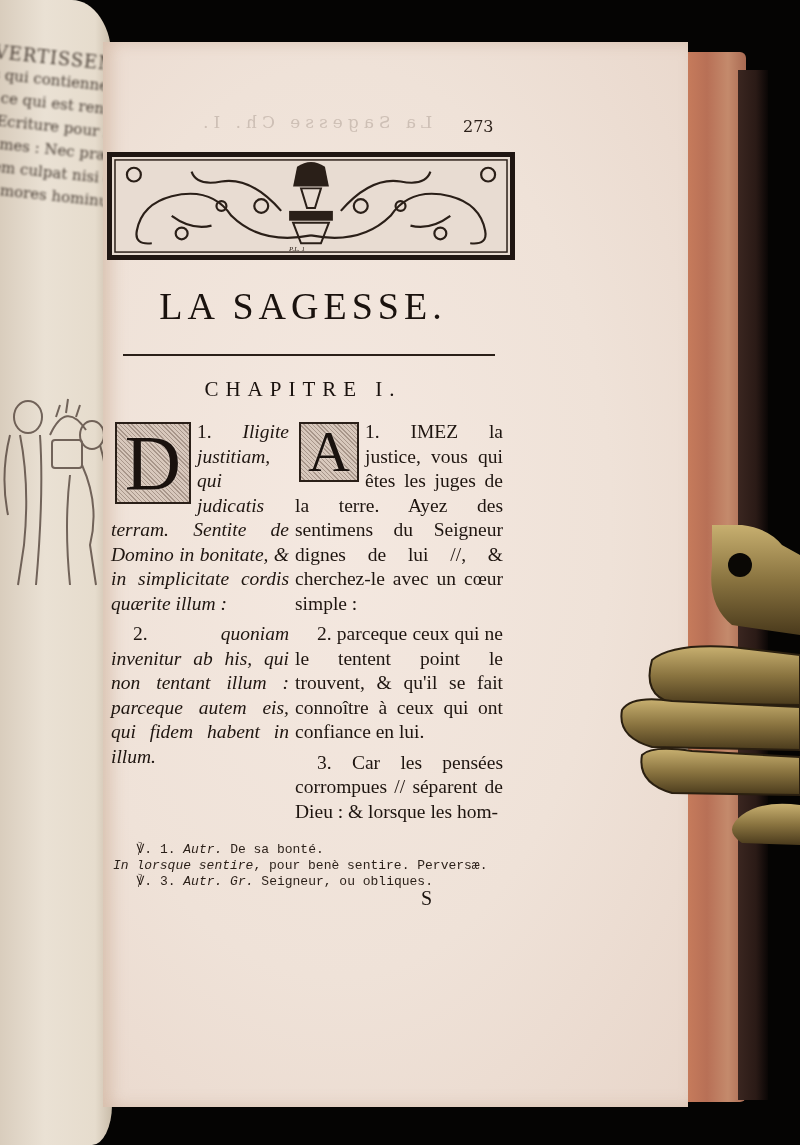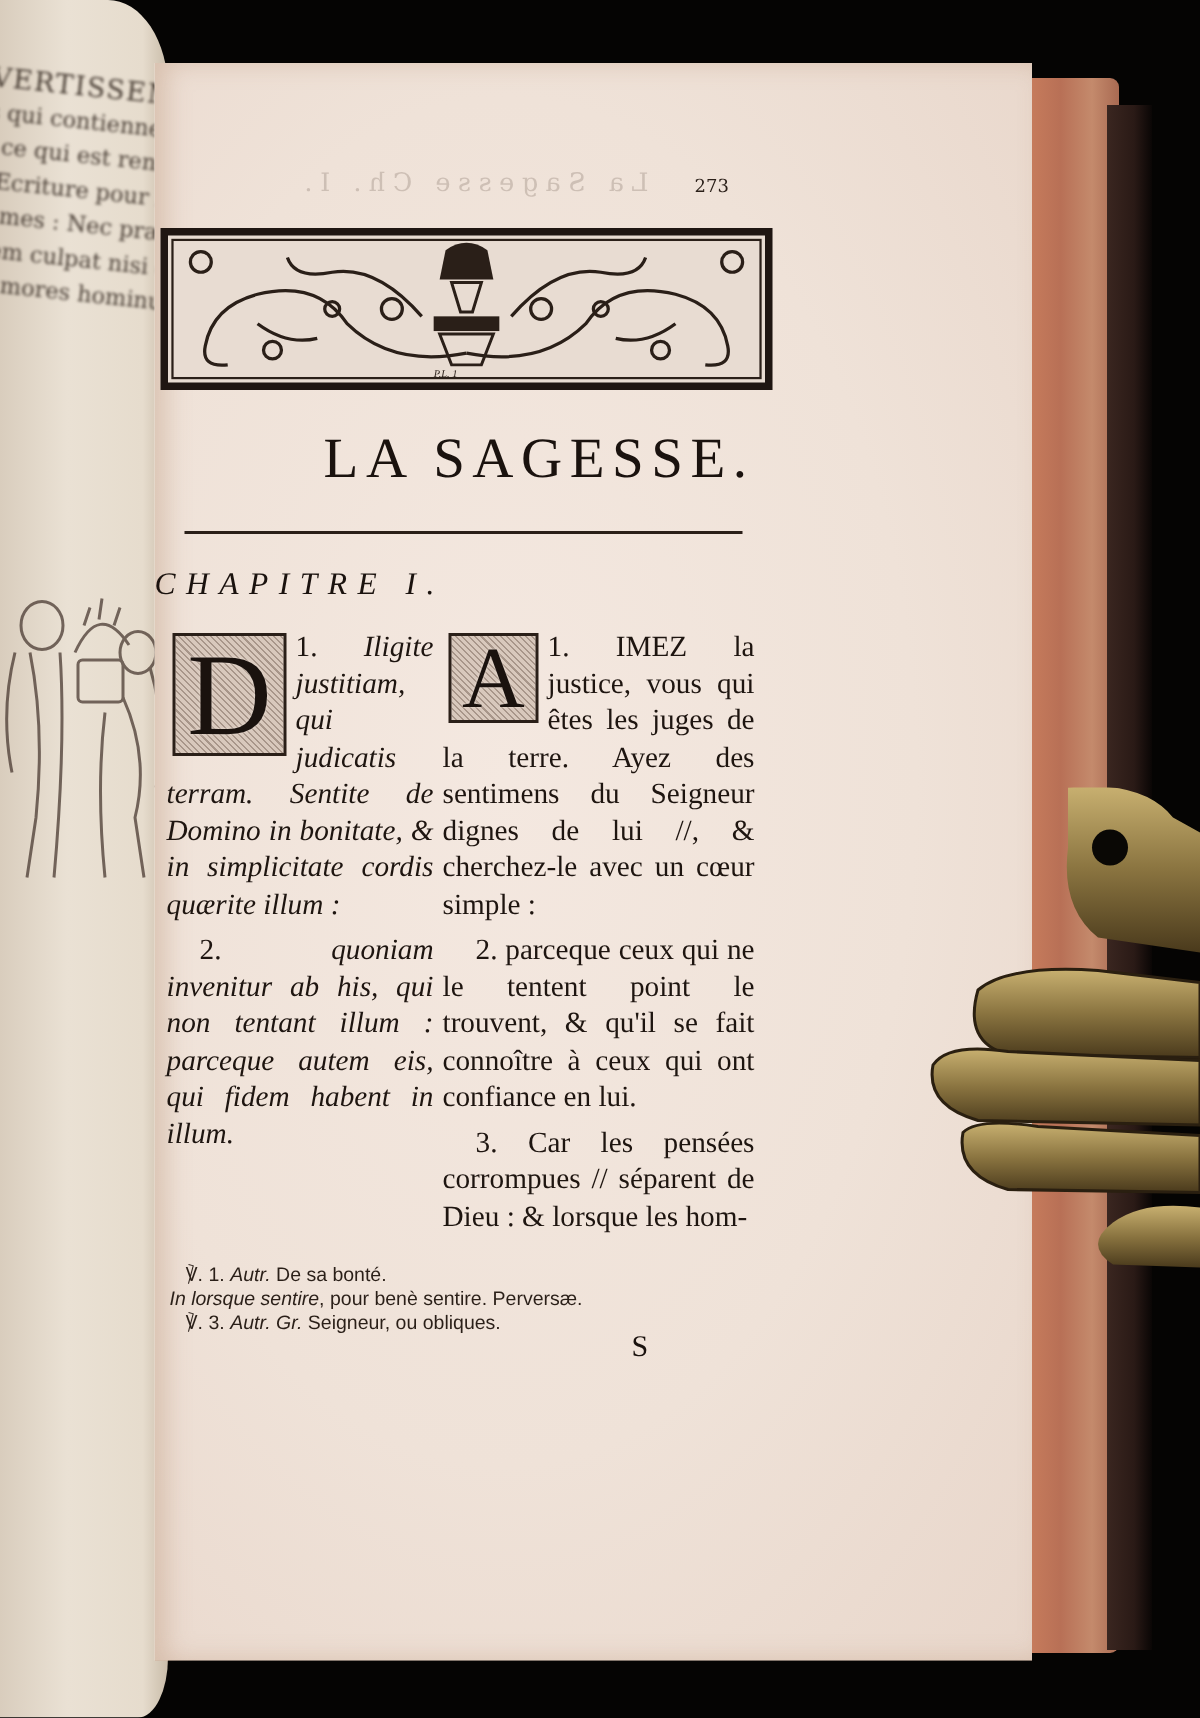--- a/index.html
+++ b/index.html
@@ -5,35 +5,35 @@
   html, body { margin:0; padding:0; }
   body { width:800px; height:1145px; background:#050403; position:relative; overflow:hidden; font-family:"DejaVu Serif", serif; }
   .left-page { position:absolute; left:0; top:0; width:112px; height:1145px; background:linear-gradient(90deg,#d9cdbd 0%,#eae1d4 40%,#e6dccd 85%,#c9bca9 100%); border-top-right-radius:40px 60px; border-bottom-right-radius:20px 40px; overflow:hidden; }
   .left-text { position:absolute; left:-4px; top:40px; width:120px; transform:rotate(6deg); transform-origin:0 0; color:#4a3f36; font-size:15px; line-height:23px; filter:blur(1px); white-space:nowrap; }
   .left-text .lh { font-size:18px; letter-spacing:1px; }
   .left-vignette { position:absolute; left:0; top:395px; width:112px; height:200px; }
   .book-edge { position:absolute; left:686px; top:52px; width:60px; height:1050px; background:linear-gradient(90deg,#c77c5c 0%,#b87056 35%,#c48a6c 70%,#a96a52 100%); border-radius:0 6px 6px 0; }
   .cover { position:absolute; left:738px; top:70px; width:30px; height:1030px; background:linear-gradient(90deg,#3a2620,#2a1a16 60%,#0a0605); }
   .page { position:absolute; left:103px; top:42px; width:585px; height:1065px; background:radial-gradient(ellipse at 40% 45%,#f4e8e0 0%,#efe2d8 55%,#e8d6ca 100%); box-shadow:inset 8px 0 16px rgba(180,140,110,.35); }
   .ghost { position:absolute; left:95px; top:70px; color:rgba(120,100,90,.28); font-size:17px; letter-spacing:5px; transform:scaleX(-1); }
-  .pnum { position:absolute; left:360px; top:75px; font-size:12px; color:#2a1f18; }
+  .pnum { position:absolute; left:360px; top:75px; font-size:16px; color:#2a1f18; }
   .headpiece { position:absolute; left:4px; top:110px; width:408px; height:108px; border:5px solid #1f1612; background:#e8dcd2; box-sizing:border-box; }
   .headpiece svg { width:100%; height:100%; display:block; }
-  .title { position:absolute; left:0; width:400px; top:242px; text-align:right; font-size:38px; letter-spacing:5px; color:#1a120e; font-family:"Liberation Serif", serif; }
+  .title { position:absolute; left:0; width:400px; top:242px; text-align:center; font-size:38px; letter-spacing:5px; color:#1a120e; font-family:"Liberation Serif", serif; }
   .rule { position:absolute; left:20px; top:312px; width:372px; height:0; border-top:2px solid #2a1f18; }
-  .chap { position:absolute; left:0; width:400px; top:335px; text-align:left; font-size:21px; letter-spacing:7px; color:#1a120e; font-family:"Liberation Serif", serif;font-style:italic; }
+  .chap { position:absolute; left:0; width:400px; top:335px; text-align:center; font-size:21px; letter-spacing:7px; color:#1a120e; font-family:"Liberation Serif", serif; }
   .col { position:absolute; top:378px; font-family:"Liberation Serif", serif; font-size:19.5px; line-height:24.5px; color:#1e1510; }
   .col.lat { left:8px; width:178px; font-style:italic; }
   .col.fr { left:192px; width:208px; }
   .vnum { font-style:normal; }
   .dropcap { float:left; width:72px; height:78px; margin:2px 6px 0 4px; border:2px solid #2a1f18; background:repeating-linear-gradient(45deg,#d8c8bc 0 2px,#a8968a 2px 3px); display:flex; align-items:center; justify-content:center; font-size:78px; line-height:78px; font-family:"Liberation Serif", serif; font-style:normal; color:#1a120e; text-shadow:0 0 2px #efe2d8; }
   .dropcap.a { width:56px; height:56px; font-size:58px; line-height:56px; }
   .para { text-align:justify; margin:0 0 6px 0; }
   .indent { text-indent:22px; }
-  .fn { position:absolute; left:10px; top:800px; font-family:Liberation Sans, sans-serif; font-size:13px; line-height:16px; color:#2a1f18; }
+  .fn { position:absolute; left:10px; top:800px; font-family:Liberation Mono, monospace; font-size:13px; line-height:16px; color:#2a1f18; }
   .fn i { font-style:italic; }
   .sig { position:absolute; left:318px; top:845px; font-size:20px; font-family:"Liberation Serif", serif; color:#1a120e; }
   .clasp { position:absolute; left:612px; top:525px; width:188px; height:325px; }
 </style>
 </head>
 <body>
 
 <div class="book-edge"></div>
 <div class="cover"></div>
 

